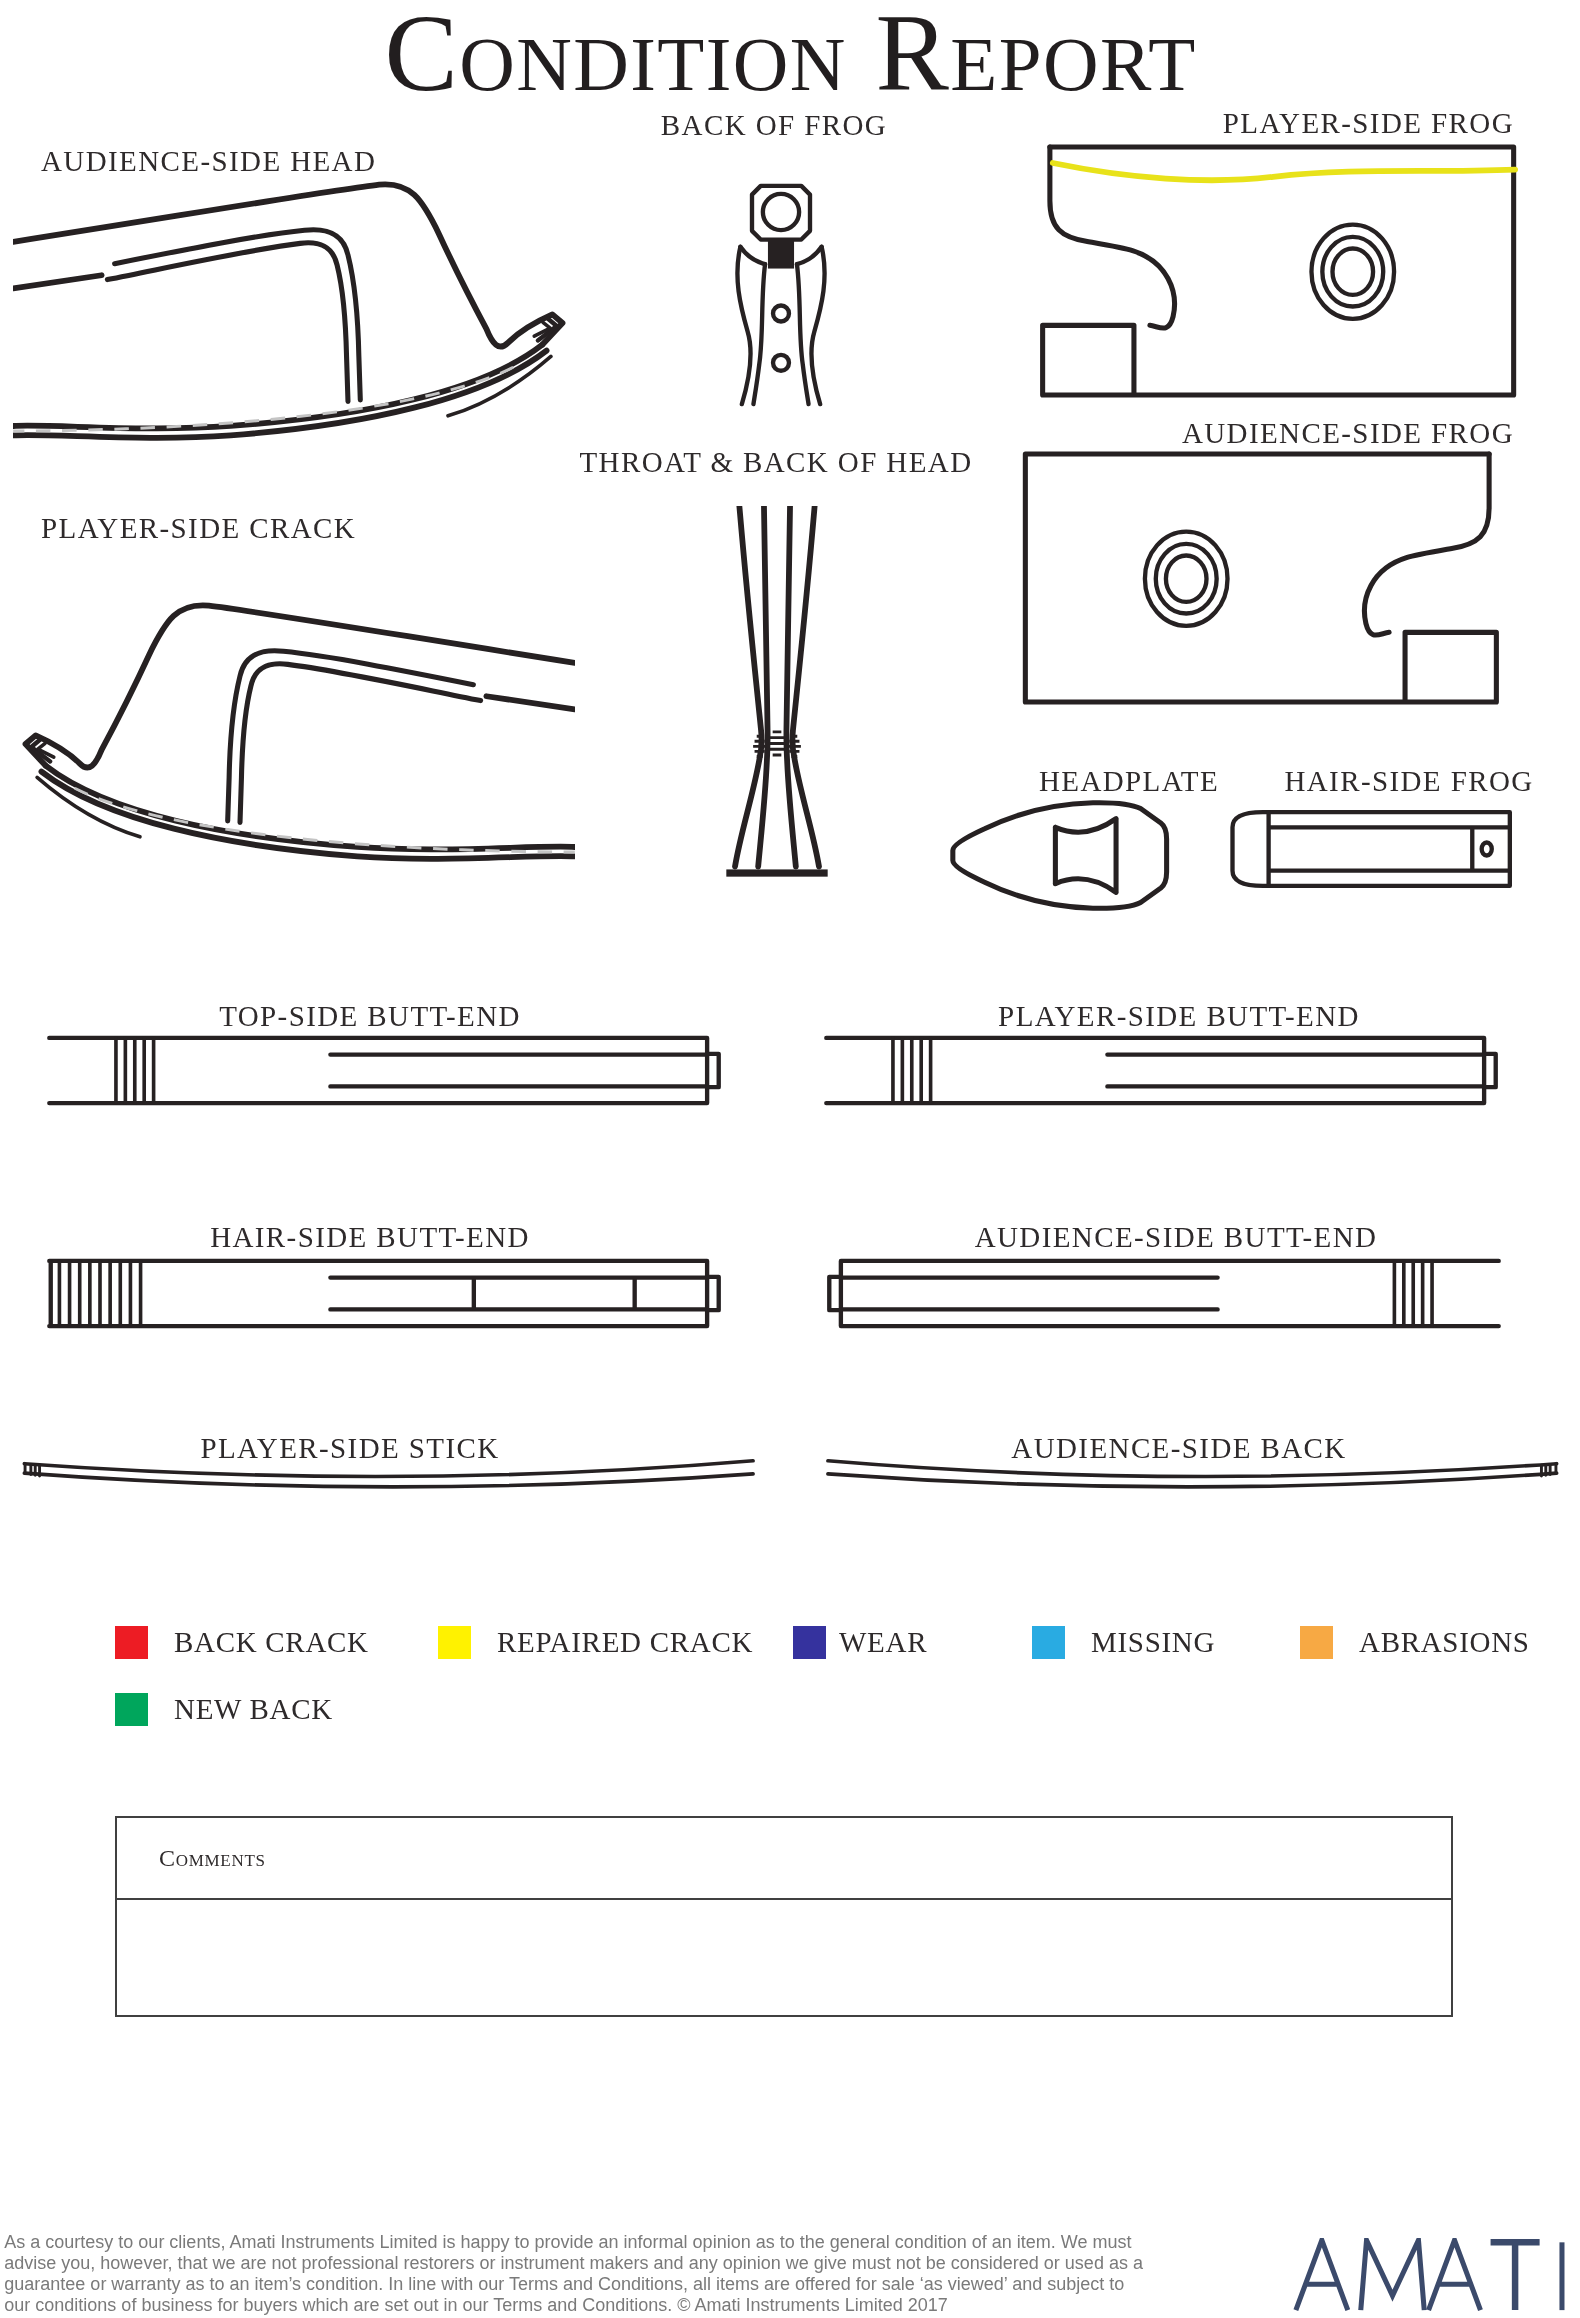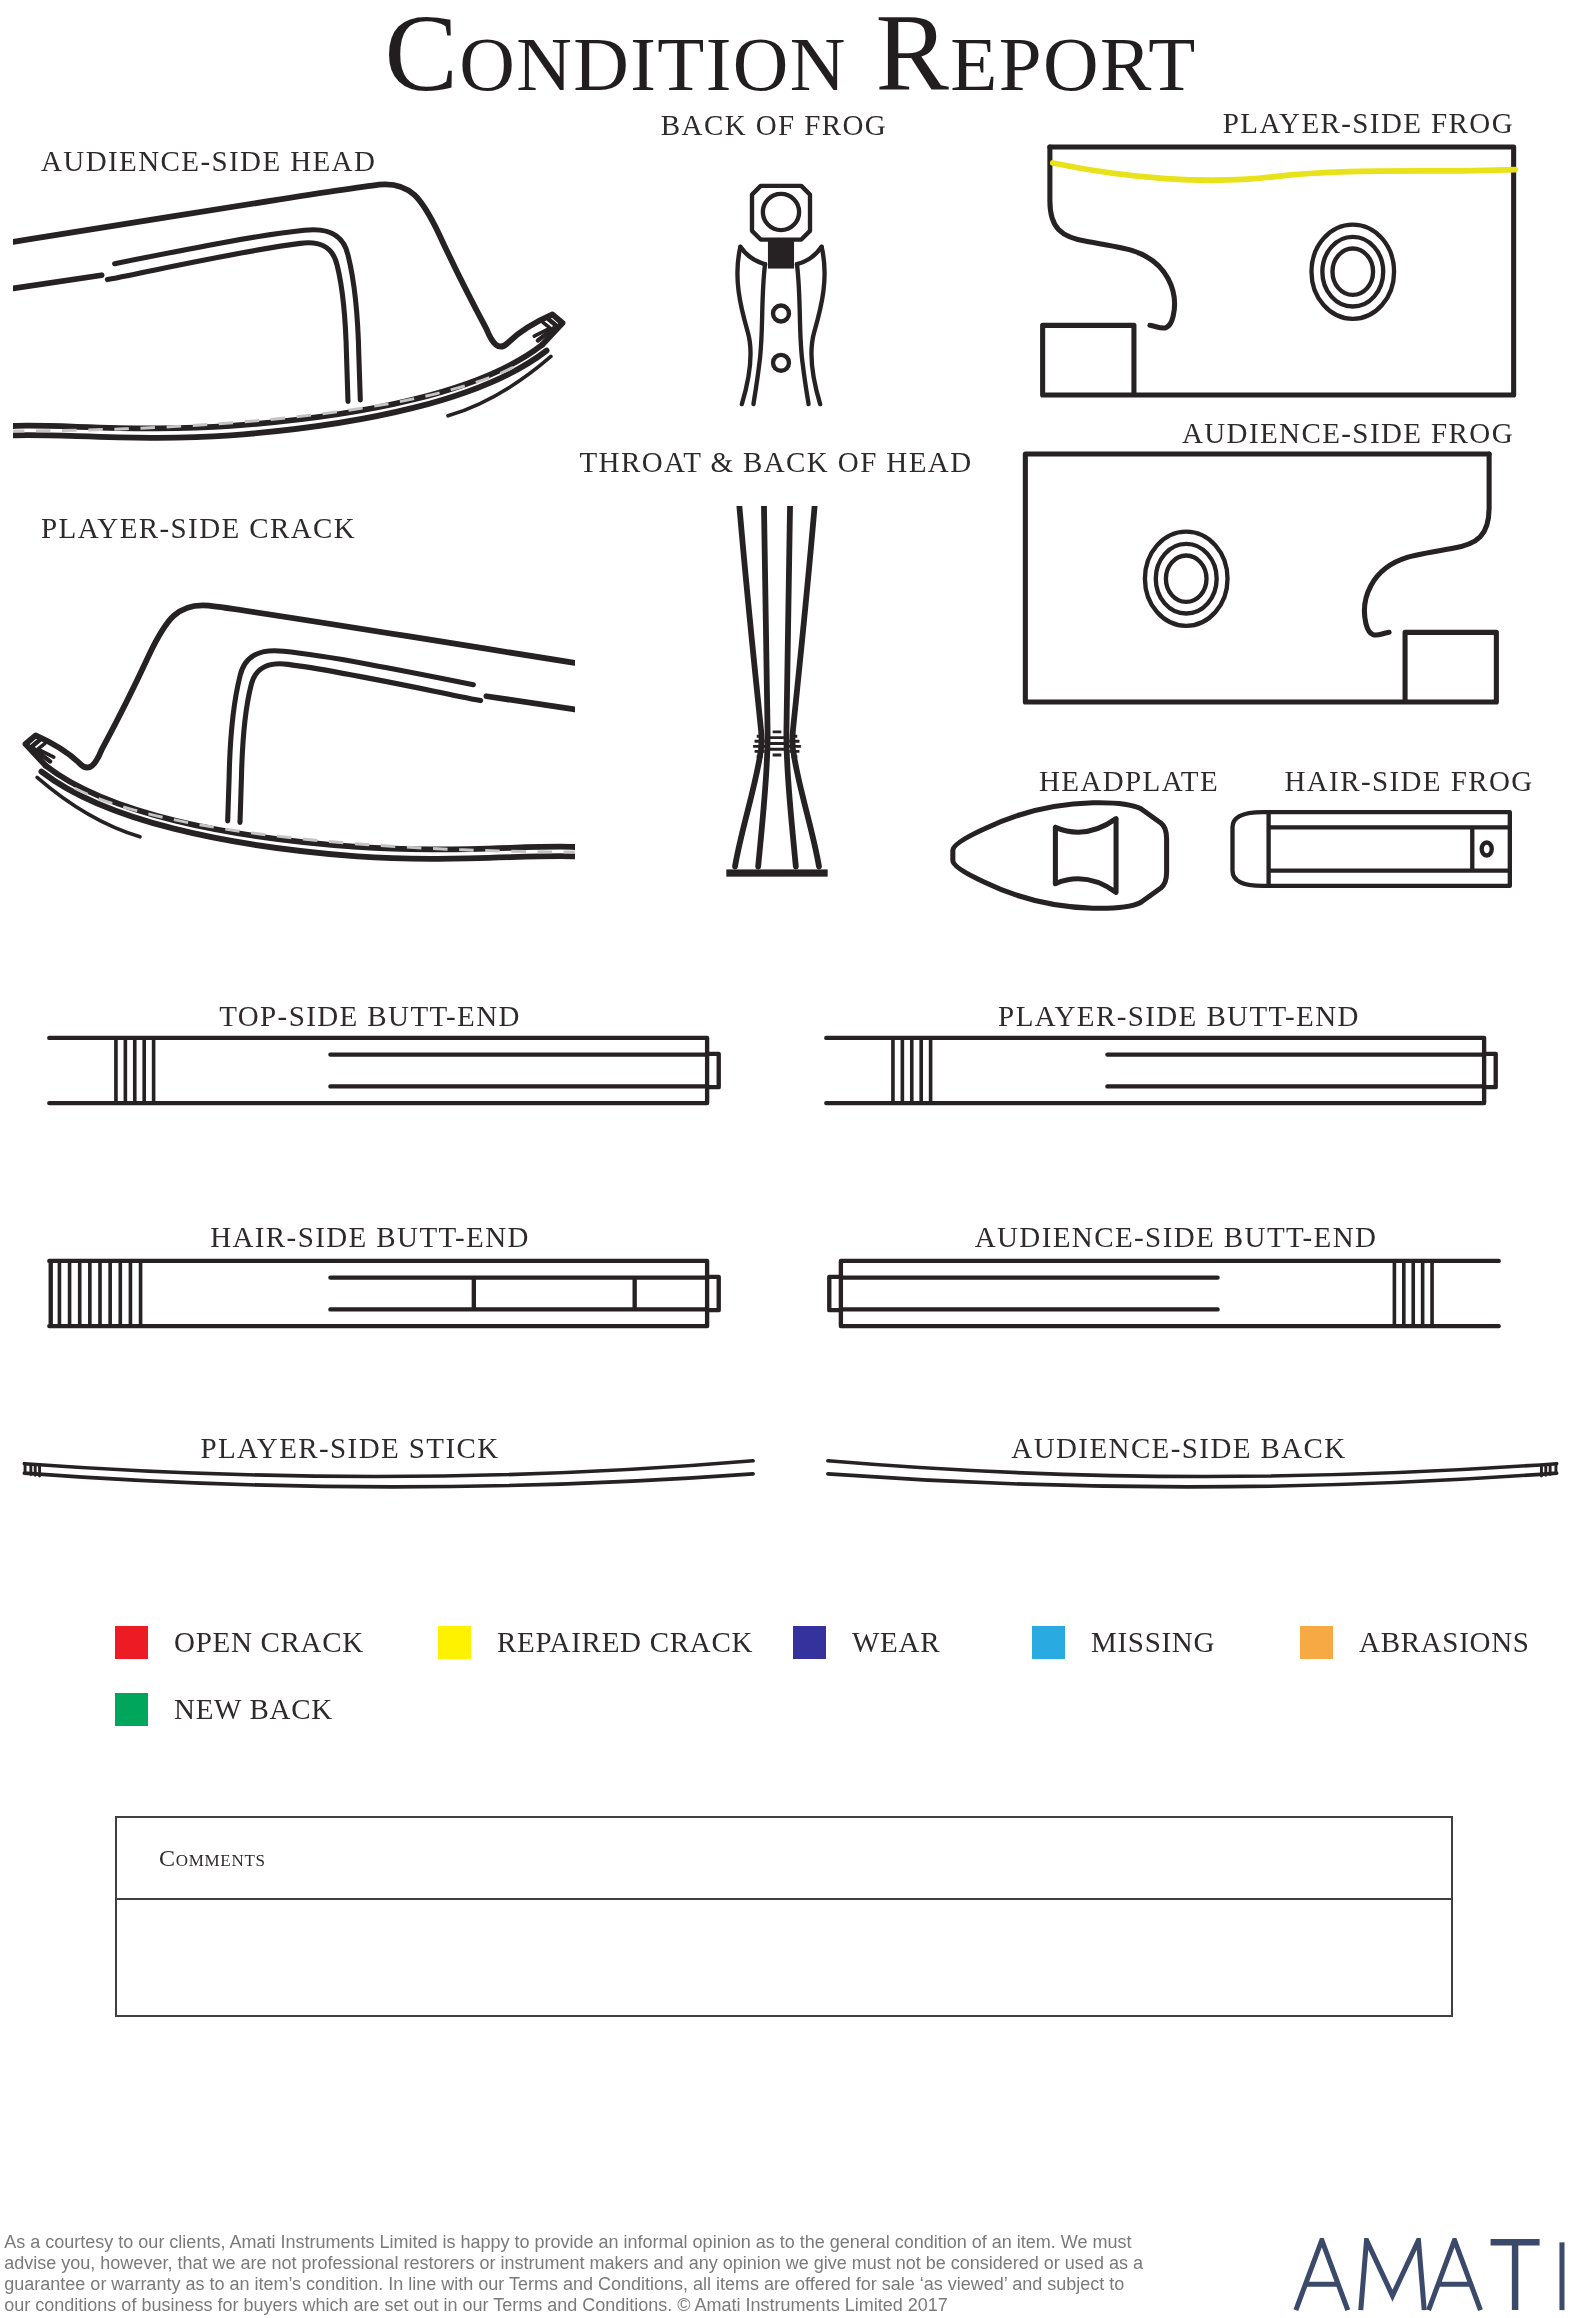--- a/index.html
+++ b/index.html
@@ -197,27 +197,27 @@
   <div class="drawing" style="left:825px;top:1457px;">
     <svg width="736" height="38" viewBox="0 0 1016 52" style="transform:scaleX(-1);">
       <path class="ln" stroke-width="5" d="M6,9 C 340,33 680,33 1012,5"></path>
       <path class="ln" stroke-width="5" d="M6,22 C 340,47 680,47 1012,23"></path>
       <path class="ln" stroke-width="4" d="M7,9 V22 M15,10 V24 M21,11 V25 M27,11 V26"></path>
     </svg>
   </div>
 
   <div class="legend-item" style="left:115px;top:1626px;">
     <span class="swatch" style="background: rgb(237, 28, 36);"></span>
-    <span class="legend-label">OPEN CRACK</span>
+    <span class="legend-label">BACK CRACK</span>
   </div>
   <div class="legend-item" style="left:438px;top:1626px;">
     <span class="swatch" style="background: rgb(255, 242, 0);"></span>
     <span class="legend-label">REPAIRED CRACK</span>
   </div>
-  <div class="legend-item" style="left:793px;top:1626px;">
+  <div class="legend-item" style="left:793px;top:1626px;gap:13px;">
     <span class="swatch" style="background: rgb(53, 50, 158);"></span>
     <span class="legend-label">WEAR</span>
   </div>
   <div class="legend-item" style="left:1032px;top:1626px;">
     <span class="swatch" style="background: rgb(41, 171, 226);"></span>
     <span class="legend-label">MISSING</span>
   </div>
   <div class="legend-item" style="left:1300px;top:1626px;">
     <span class="swatch" style="background: rgb(247, 169, 68);"></span>
     <span class="legend-label">ABRASIONS</span>

